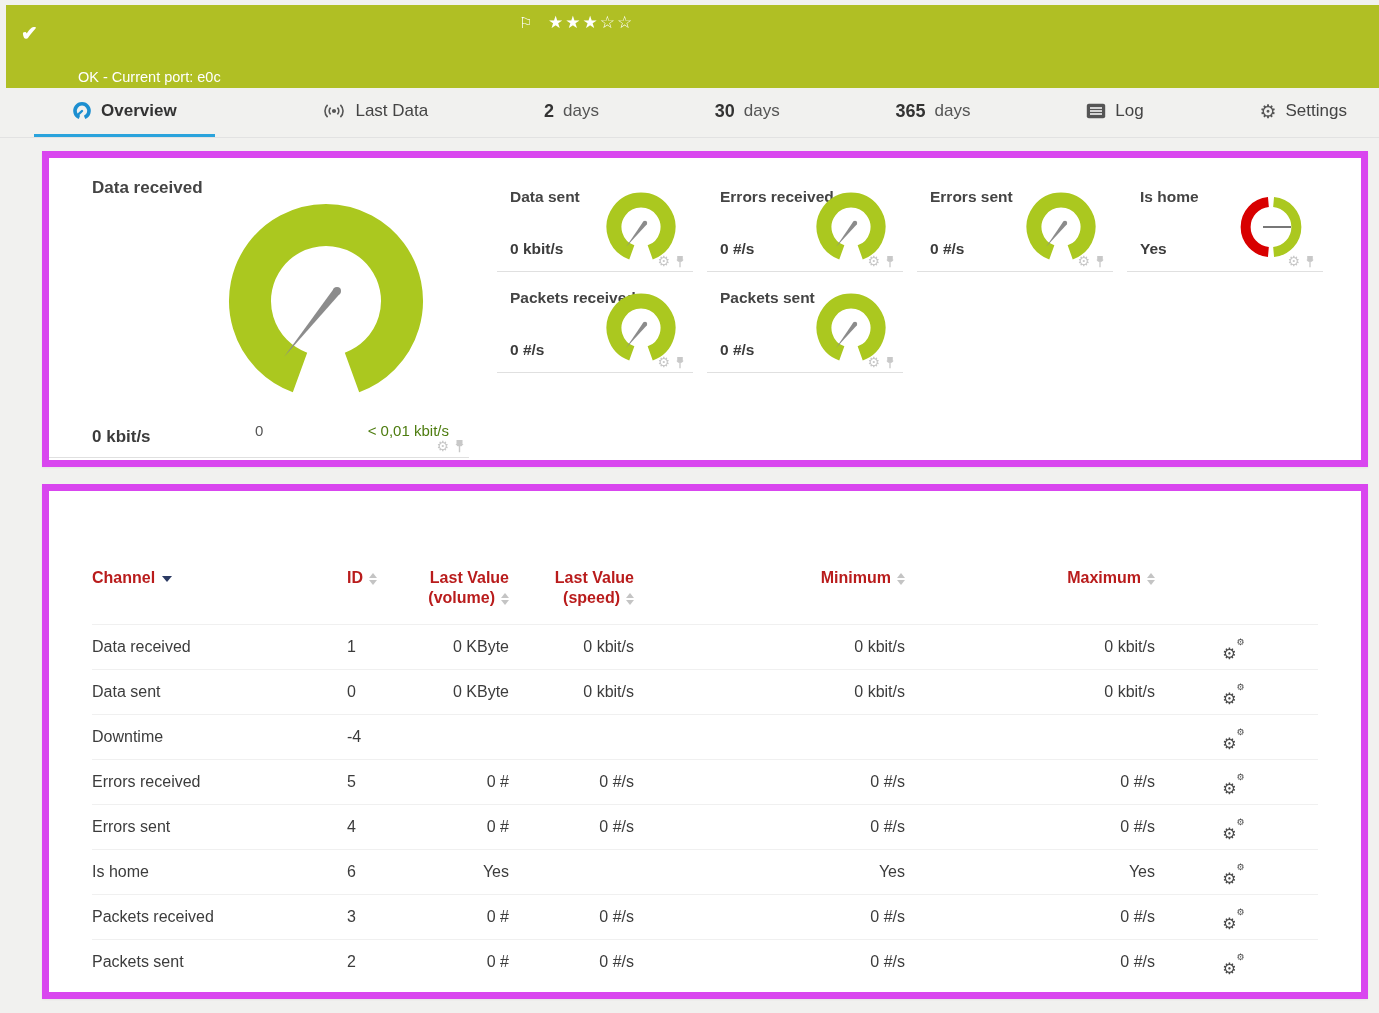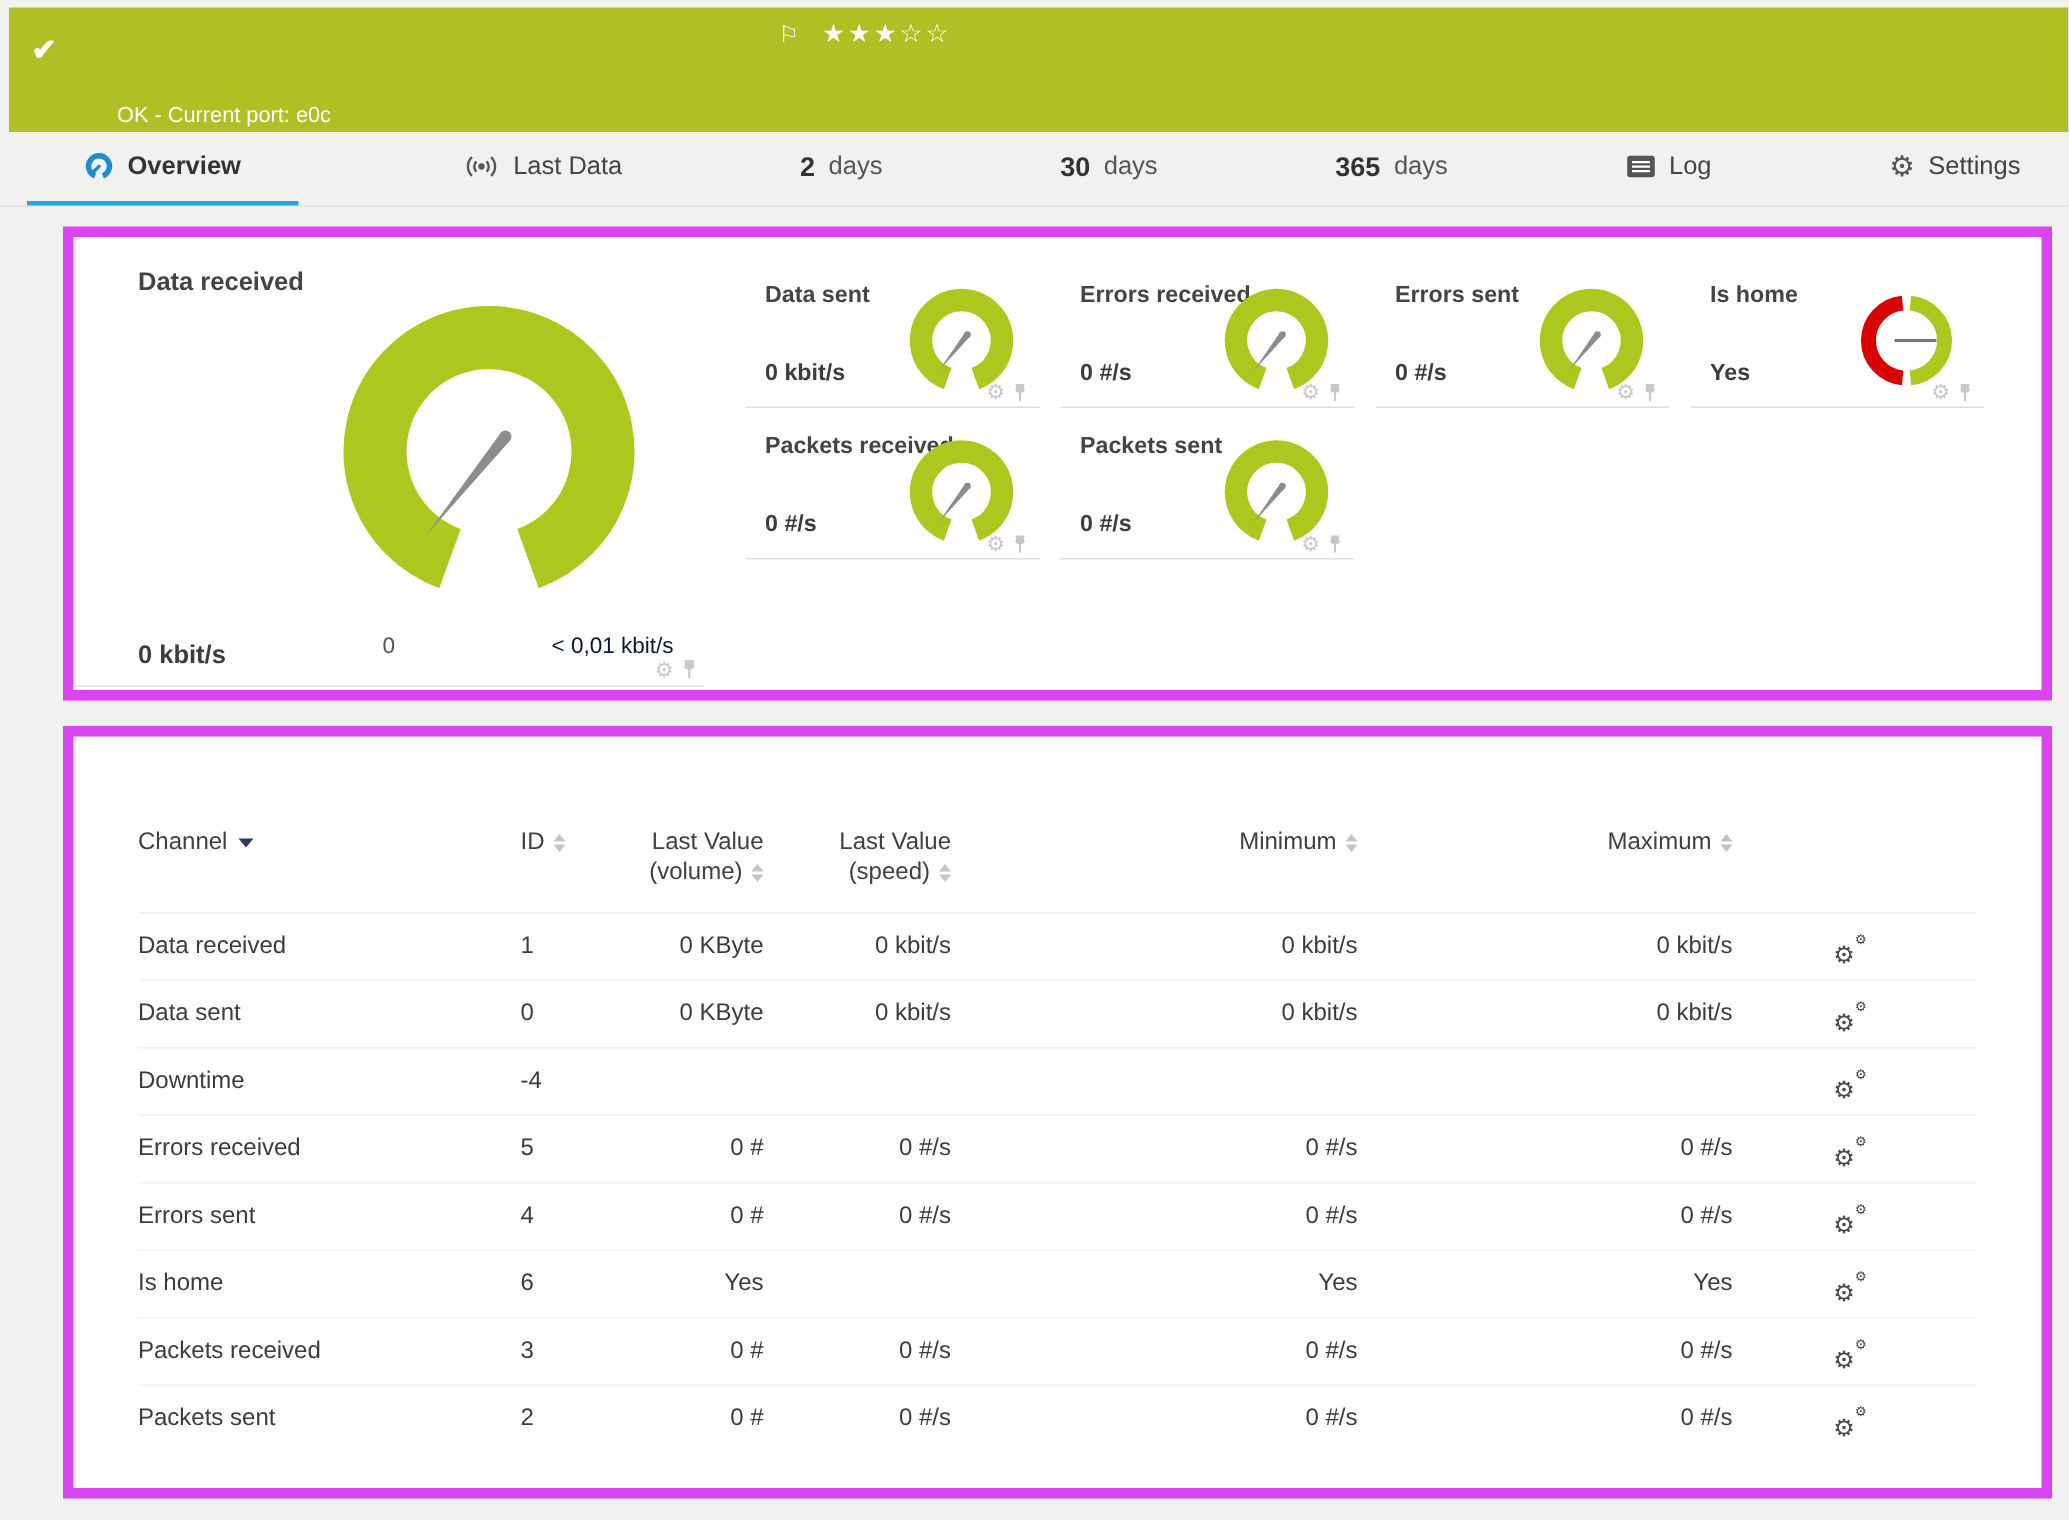--- a/index.html
+++ b/index.html
@@ -20,21 +20,21 @@
   .banner .check { position:absolute; left:15px; top:16px; font-size:20px; font-weight:bold; }
   .banner .titleline { position:absolute; left:43px; top:15px; font-size:22px; white-space:nowrap; }
   .banner .type { font-style:italic; margin-right:9px; }
   .banner .flag { position:absolute; left:513px; top:9px; font-size:15px; }
   .banner .stars { position:absolute; left:542px; top:7px; font-size:17px; letter-spacing:2px; }
   .banner .status { position:absolute; left:72px; top:64px; font-size:14.5px;text-align:center; }
 
   
   .tabs {
     display:flex; justify-content:space-between; align-items:stretch;
-    height:50px; padding:0 24px 0 18px;
+    height:50px; padding:0 24px 0 34px;
     border-bottom:1px solid #e2e2e2;
   }
   .tab {
     display:flex; align-items:center; gap:9px;
     font-size:17px; color:#444; padding:0 8px;
     border-bottom:3px solid transparent; cursor:pointer; white-space:nowrap;
   }
   .tab.active { border-bottom-color:#2aa3dc; color:#333; font-weight:bold; padding:0 38px; }
   .tab .num { font-weight:bold; color:#333; font-size:18px; }
   .tab .word { color:#555; font-weight:normal;text-align:right; }
@@ -49,21 +49,21 @@
     position:relative;
   }
   .card.gauges { margin-top:13px; height:316px; }
   .card.table  { margin-top:17px; height:515px; padding:57px 43px 0 43px; }
 
   
   .bigGauge { position:absolute; left:0; top:0; width:420px; height:300px; border-bottom:1px solid #e0e0e0; }
   .bigGauge .btitle { position:absolute; left:43px; top:20px; font-size:17px; font-weight:bold; color:#444; }
   .bigGauge svg.g { position:absolute; left:170px; top:44px; }
   .bigGauge .scale0   { position:absolute; left:206px; top:264px; font-size:15px; color:#555; }
-  .bigGauge .scalemax { position:absolute; right:20px; top:264px; font-size:15px; color:#0f172a; }
+  .bigGauge .scalemax { position:absolute; right:20px; top:264px; font-size:15px; color:#4d7c0f; }
   .bigGauge .bvalue { position:absolute; left:43px; bottom:10px; font-size:17px; font-weight:bold; }
   .bigGauge .tools { position:absolute; right:4px; bottom:4px; }
 
   
   .sg { position:absolute; width:196px; height:101px; border-bottom:1px solid #e0e0e0; }
   .sg .t { position:absolute; left:13px; top:17px; font-size:15.5px; font-weight:bold; color:#444; white-space:nowrap; }
   .sg .v { position:absolute; left:13px; bottom:13px; font-size:15.5px; font-weight:bold; }
   .sg svg.g { position:absolute; right:14px; top:21px; }
   .sg .tools { position:absolute; right:8px; bottom:3px; }
   .pos-s1 { left:448px;  top:13px; }
@@ -78,21 +78,21 @@
   .tools svg { display:block; }
 
   
   .trow {
     display:grid;
     grid-template-columns:255px 70px 92px 125px 271px 250px 1fr;
     align-items:center; min-height:45px;
     border-top:1px solid #f0f0f0; font-size:16px;
   }
   .trow.head { border-top:none; min-height:60px; align-items:start; padding-top:4px;
-               color:#404040; font-weight:normal; }
+               color:#b91c1c; font-weight:bold;margin-top:16px; }
   .trow.head .cell { line-height:20px; }
   .cell { padding:0; }
   .c-right { text-align:right; }
   .c-center { text-align:center; }
 
   .sort-both { display:inline-block; vertical-align:-2px; margin-left:6px; }
   .sort-both i { display:block; width:0; height:0; border-left:4px solid transparent; border-right:4px solid transparent; }
   .sort-both .up { border-bottom:5px solid #c4c4c4; margin-bottom:2px; }
   .sort-both .dn { border-top:5px solid #c4c4c4; }
   .sort-desc { display:inline-block; width:0; height:0; margin-left:7px;

